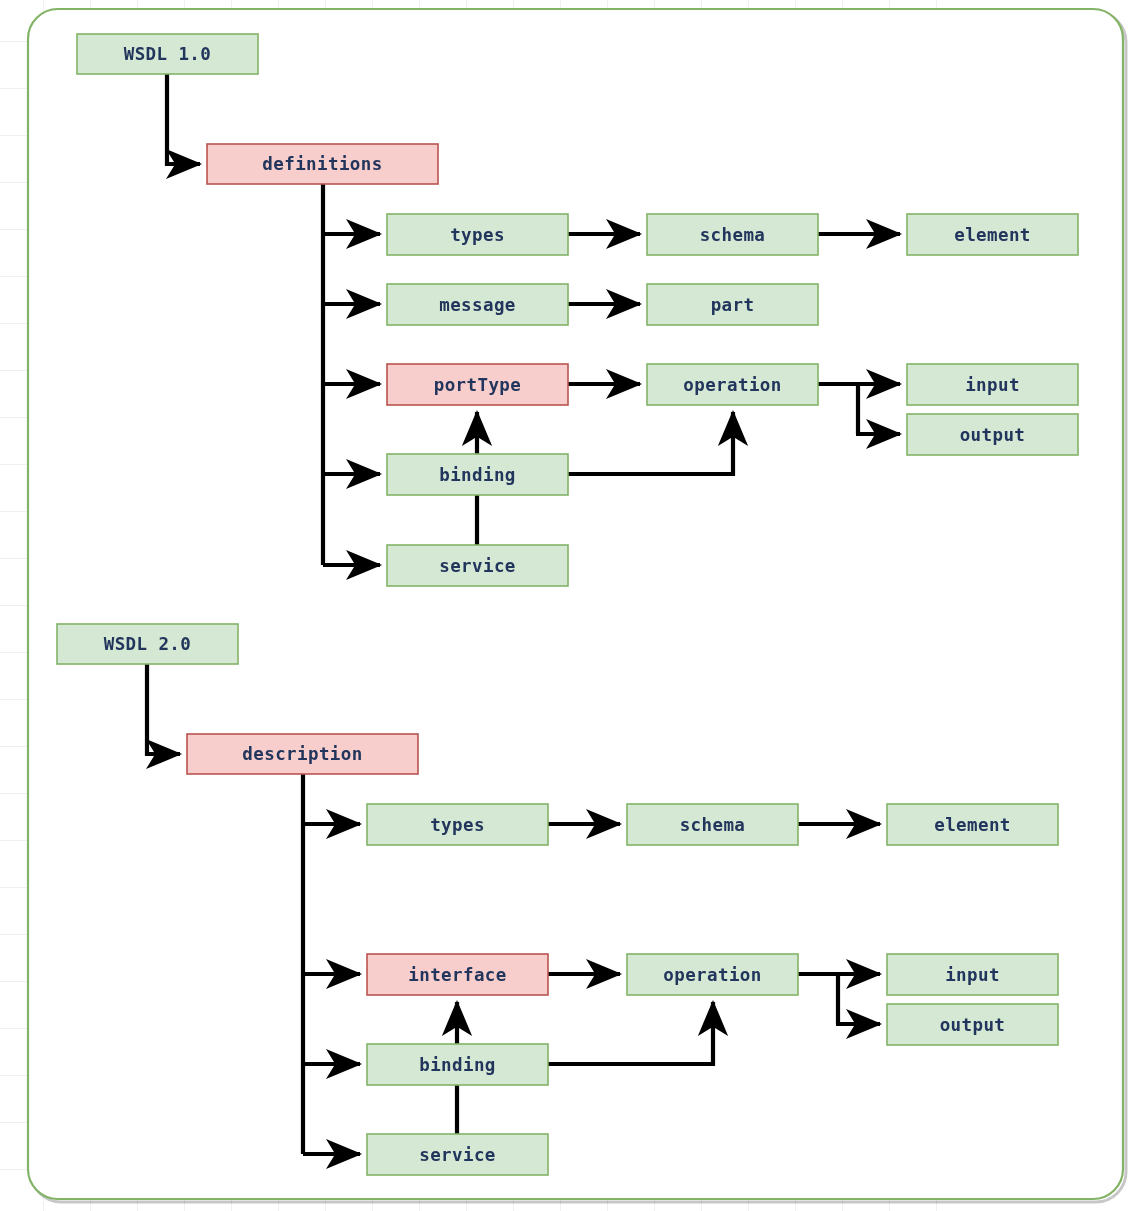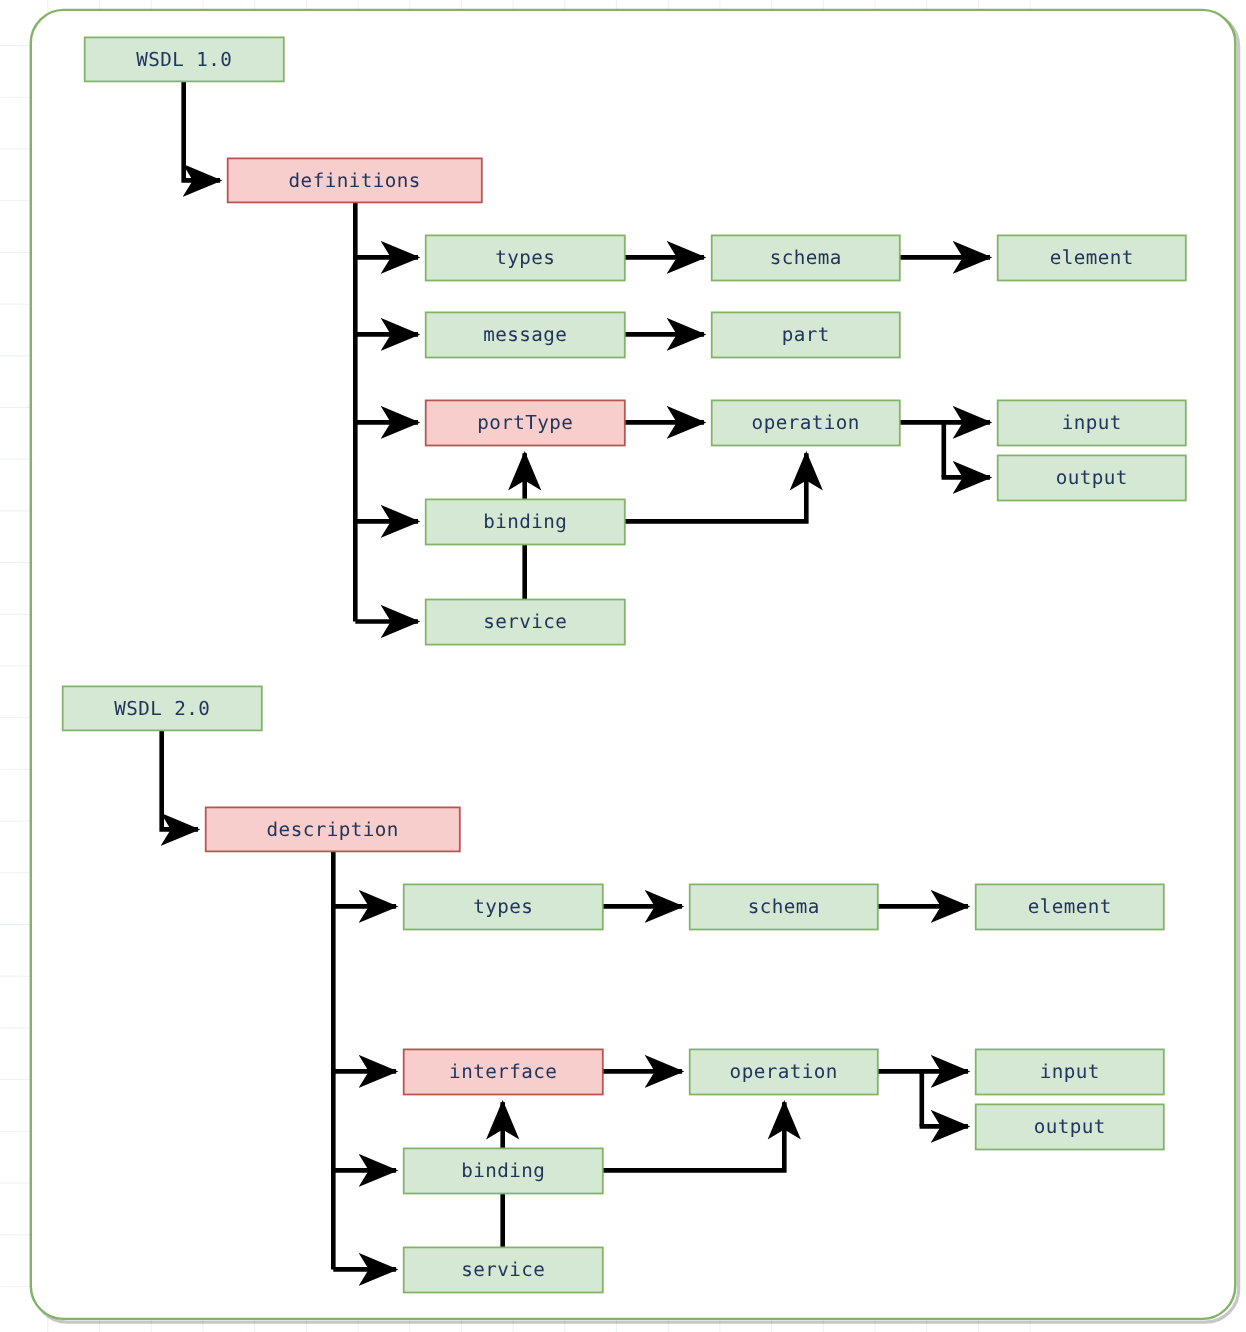--- a/index.html
+++ b/index.html
@@ -17,20 +17,21 @@
   #diagram-root {
     position: relative;
     width: 954px;
     height: 1211px;
     background-color: #ffffff;
     background-image:
       linear-gradient(to right, rgba(160,190,160,0.20) 1px, transparent 1px),
       linear-gradient(to bottom, rgba(160,190,160,0.20) 1px, transparent 1px);
     background-size: 47px 47px;
     background-position: -4px -6px;
+    font-weight: bold;
   }
   svg#canvas {
     position: absolute;
     top: 0;
     left: 0;
     width: 1133px;
     height: 1211px;
     display: block;
   }
   .node-rect {

